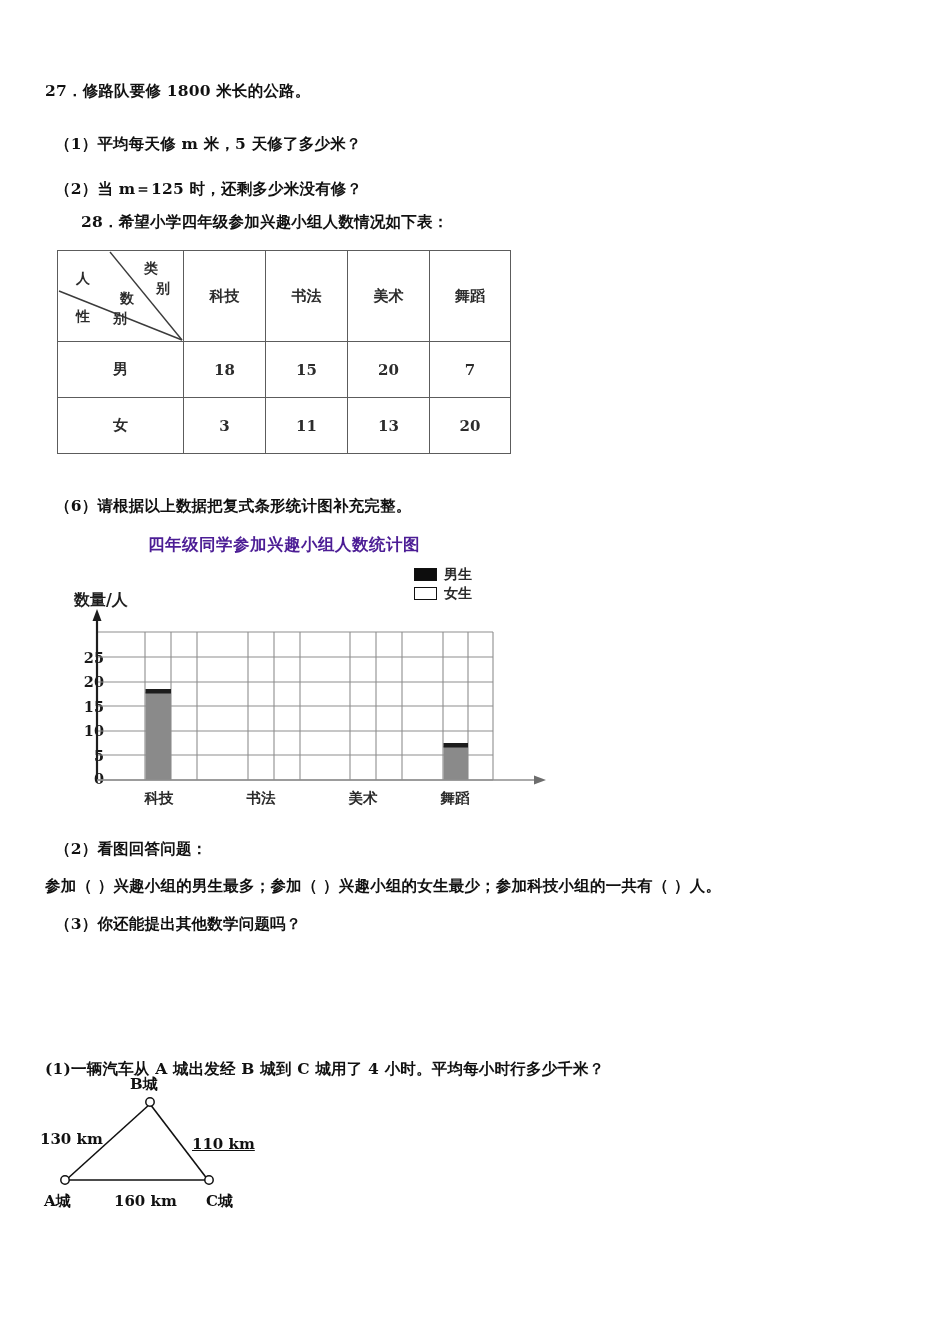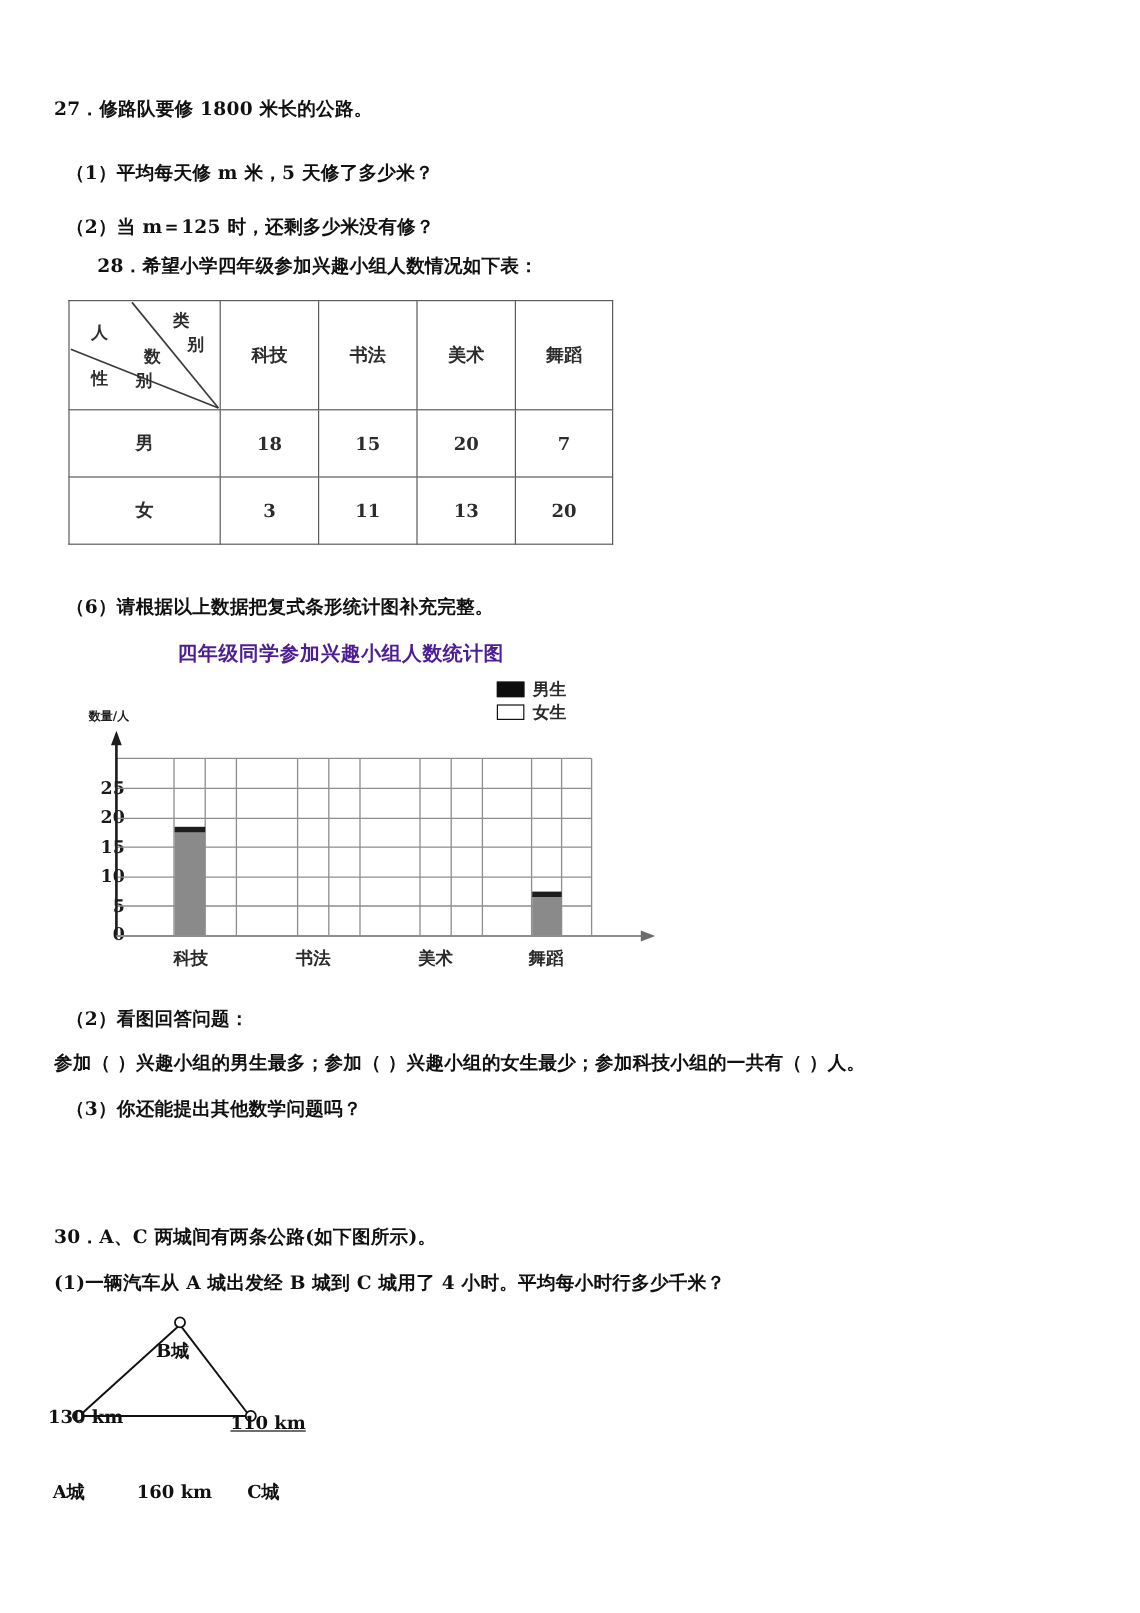--- a/index.html
+++ b/index.html
@@ -89,21 +89,21 @@
     font-size: 16.5px;
     font-weight: 700;
     color: #4c1d95;
     white-space: nowrap;
     letter-spacing: 0.5px;
   }
   .ylabel {
     position: absolute;
     left: 74px;
     top: 590px;
-    font-size: 10px;
+    font-size: 16px;
     font-weight: 700;
     color: #1d1d1d;
     white-space: nowrap;
   }
   .legend { position: absolute; left: 414px; top: 566px; }
   .legend-row {
     display: flex;
     align-items: center;
     height: 17px;
     margin-bottom: 2px;
@@ -140,21 +140,20 @@
 
   
   .tri-wrap { position: absolute; left: 30px; top: 1070px; width: 300px; height: 145px; }
   .tri-lbl {
     position: absolute;
     font-size: 15px;
     font-weight: 700;
     color: #111;
     white-space: nowrap;
     font-family: "DejaVu Serif", "Liberation Serif", serif;
-    margin-top: 42px;
   }
 </style>
 </head>
 <body>
 
 <div class="page">
 
   <div class="qline" style="left:45px; top:82px;">27．修路队要修 1800 米长的公路。</div>
   <div class="qline" style="left:55px; top:135px;text-align:center;">（1）平均每天修 m 米，5 天修了多少米？</div>
   <div class="qline" style="left:55px; top:180px;">（2）当 m＝125 时，还剩多少米没有修？</div>
@@ -271,21 +270,20 @@
   <div class="xcat" style="left:133px; top:789px; width:52px;">科技</div>
   <div class="xcat" style="left:235px; top:789px; width:52px;">书法</div>
   <div class="xcat" style="left:337px; top:789px; width:52px;">美术</div>
   <div class="xcat" style="left:429px; top:789px; width:52px;">舞蹈</div>
 
   <div class="qline" style="left:55px; top:840px;">（2）看图回答问题：</div>
   <div class="qline" style="left:45px; top:877px;">参加（    ）兴趣小组的男生最多；参加（    ）兴趣小组的女生最少；参加科技小组的一共有（    ）人。</div>
   <div class="qline" style="left:55px; top:915px;">（3）你还能提出其他数学问题吗？</div>
 
 
-  <div class="qline" style="left:45px; top:1022px;">30．A、C 两城间有两条公路(如下图所示)。</div>
   <div class="qline" style="left:45px; top:1060px;">(1)一辆汽车从 A 城出发经 B 城到 C 城用了 4 小时。平均每小时行多少千米？</div>
 
   <div class="tri-wrap">
     <svg width="300" height="145" viewBox="0 0 300 145">
       <line x1="36" y1="110" x2="120" y2="34" stroke="#111" stroke-width="1.6"></line>
       <line x1="120" y1="34" x2="178" y2="110" stroke="#111" stroke-width="1.6"></line>
       <line x1="36" y1="110" x2="178" y2="110" stroke="#111" stroke-width="1.6"></line>
       <circle cx="120" cy="32" r="4.2" fill="#fff" stroke="#111" stroke-width="1.5"></circle>
       <circle cx="35" cy="110" r="4.2" fill="#fff" stroke="#111" stroke-width="1.5"></circle>
       <circle cx="179" cy="110" r="4.2" fill="#fff" stroke="#111" stroke-width="1.5"></circle>

